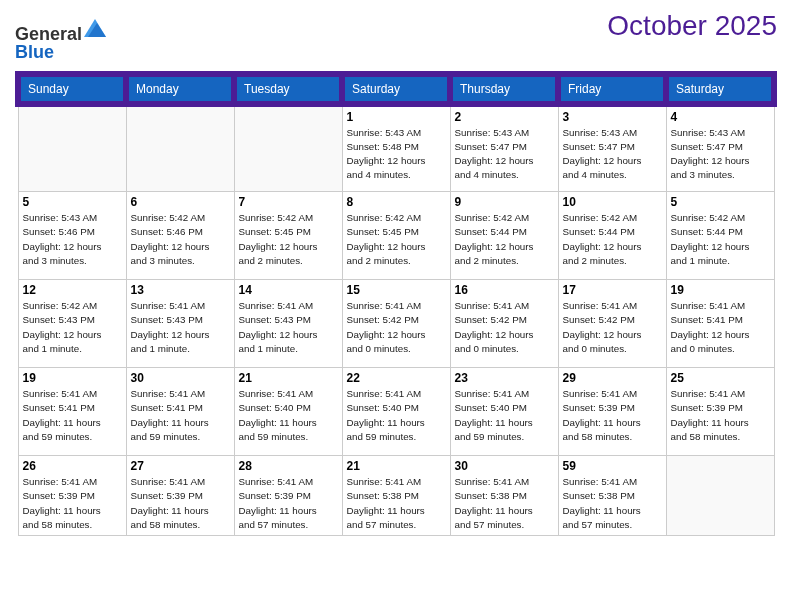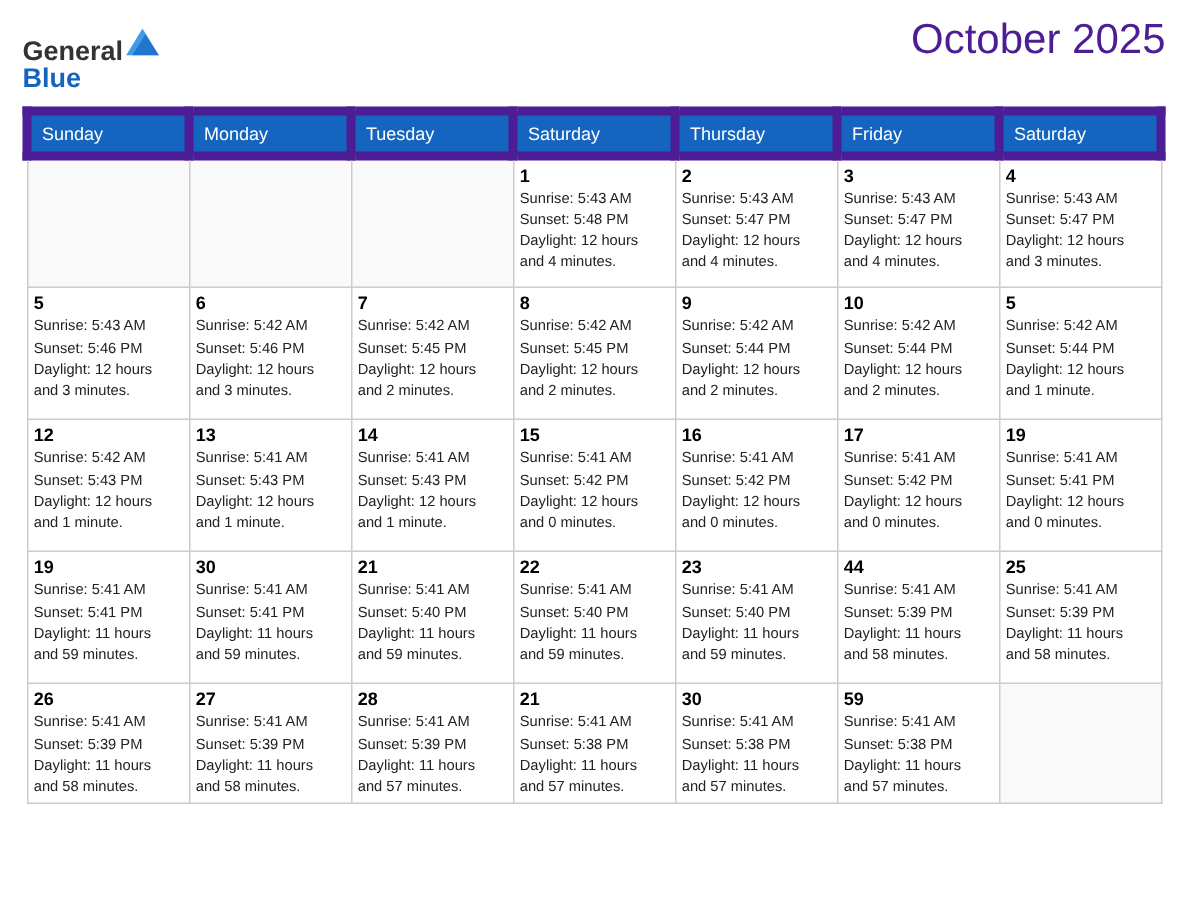--- a/index.html
+++ b/index.html
@@ -291,21 +291,21 @@
 and 59 minutes.</div>
           </td>
           <td>
             <span class="day-num">23</span>
             <div class="day-info" style="white-space: pre-line;">Sunrise: 5:41 AM
 Sunset: 5:40 PM
 Daylight: 11 hours
 and 59 minutes.</div>
           </td>
           <td>
-            <span class="day-num">44</span>
+            <span class="day-num">29</span>
             <div class="day-info" style="white-space: pre-line;">Sunrise: 5:41 AM
 Sunset: 5:39 PM
 Daylight: 11 hours
 and 58 minutes.</div>
           </td>
           <td>
             <span class="day-num">25</span>
             <div class="day-info" style="white-space: pre-line;">Sunrise: 5:41 AM
 Sunset: 5:39 PM
 Daylight: 11 hours

